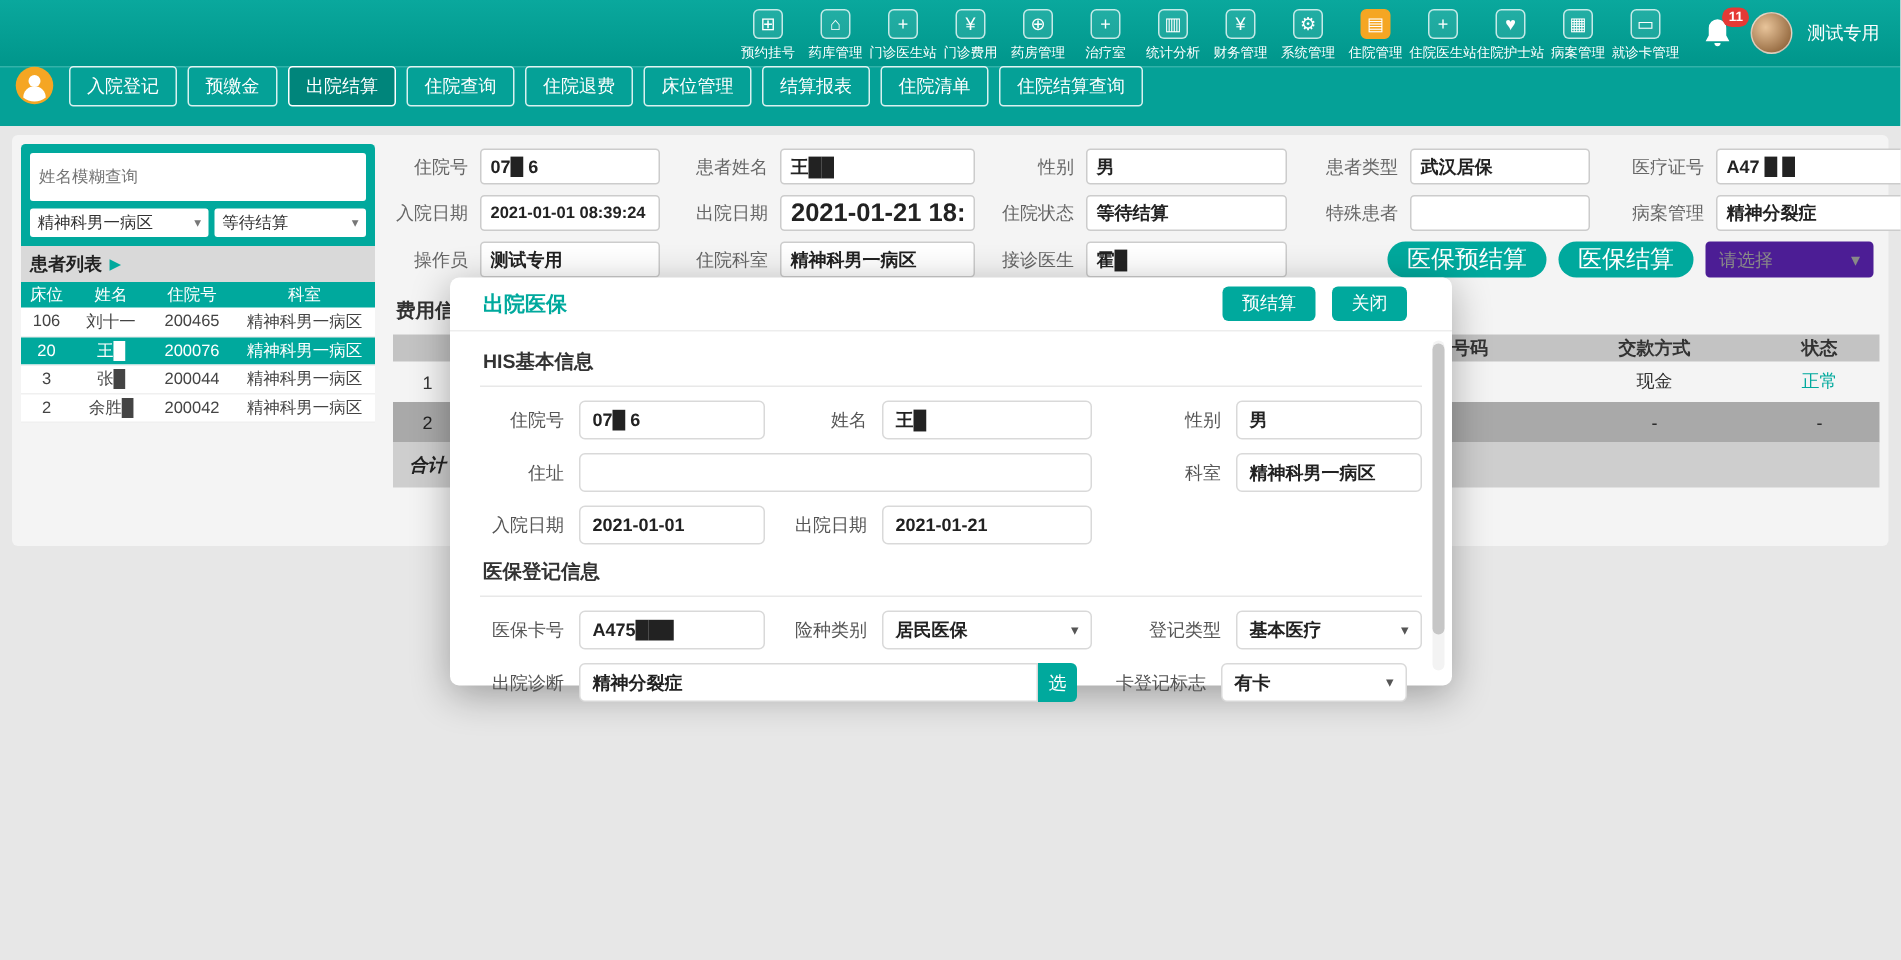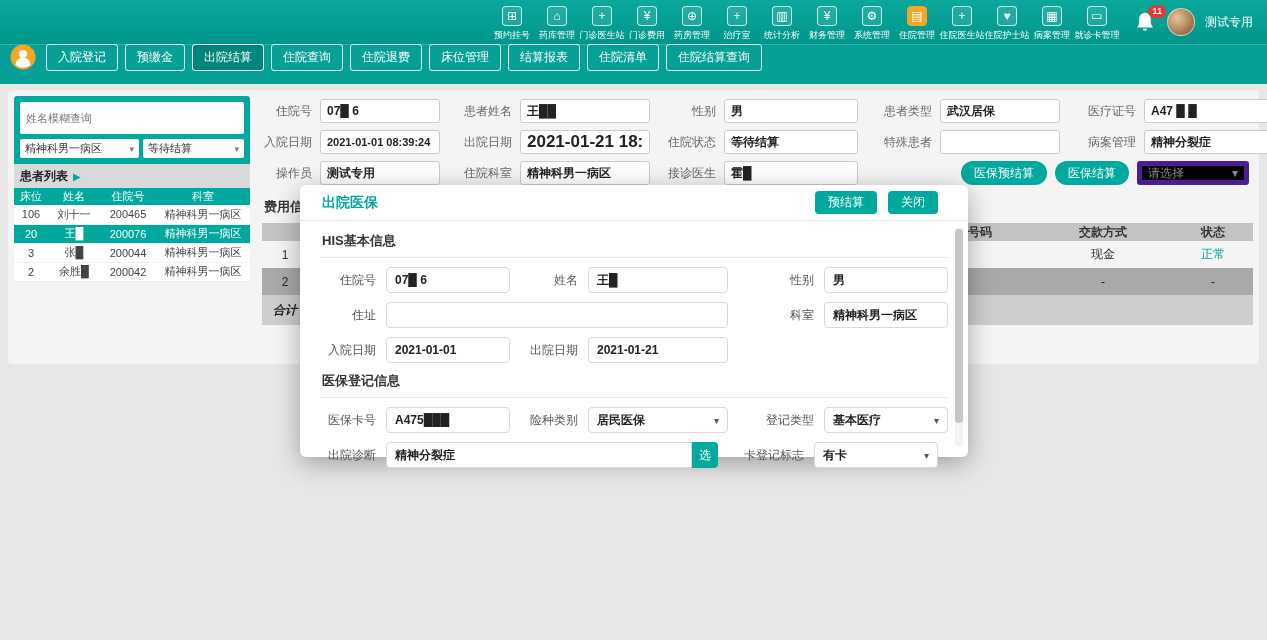--- a/index.html
+++ b/index.html
@@ -62,24 +62,24 @@
   
   .form-area { flex:1; padding:9px 6px 0 8px; min-width:0; }
   .frow { display:flex; align-items:center; margin-bottom:7px; }
   .lbl { font-size:12px; color:#666; text-align:right; margin-right:8px; white-space:nowrap; flex:none; }
   .inp { height:24px; border:1px solid #ccc; border-radius:3px; background:#fff; font-size:12px;
     font-weight:bold; color:#222; padding:0 6px; margin-right:10px; flex:none;
     font-family:"Liberation Sans","DejaVu Sans",sans-serif; }
   .lw50{width:50px} .lw62{width:62px} .lw56{width:56px} .lw64{width:64px} .lw66{width:66px}
   .iw120{width:120px} .iw130{width:130px} .iw134{width:134px} .iw126{width:126px}
   .btn-teal { background:#00a99d; color:#fff; border:none; border-radius:12px; height:24px;
-    padding:0 13px; font-size:12px; cursor:pointer; white-space:nowrap;
+    padding:0 13px; font-size:16px; cursor:pointer; white-space:nowrap;
     font-family:"Liberation Sans","DejaVu Sans",sans-serif; }
   .right-group { margin-left:auto; display:flex; align-items:center; gap:8px; padding-right:4px; }
-  .form-select { width:112px; height:24px; border:5px solid #4c1d95; border-radius:3px; background:#000000;
+  .form-select { width:112px; height:24px; border:3px solid #4c1d95; border-radius:3px; background:#4c1d95;
     display:flex; align-items:center; justify-content:space-between; padding:0 6px; font-size:12px; color:#888; cursor:pointer; }
 
   
   .fee-title { font-size:13px; font-weight:bold; color:#333; margin:13px 0 7px 2px; }
   .fee-grid { display:grid; grid-template-columns:46px 1fr 130px 140px 80px; align-items:center; text-align:center; }
   .fee-head { background:#c3c3c3; height:18px; font-size:12px; color:#333; font-weight:bold; }
   .fee-row { height:27px; font-size:12px; color:#333; }
   .fee-row.shaded { background:#a9a9a9; color:#222; }
   .fee-total { height:30px; background:#cecece; font-weight:bold; font-size:12px; color:#222; }
   .fee-total .tlabel { text-align:center;font-style:italic; }

